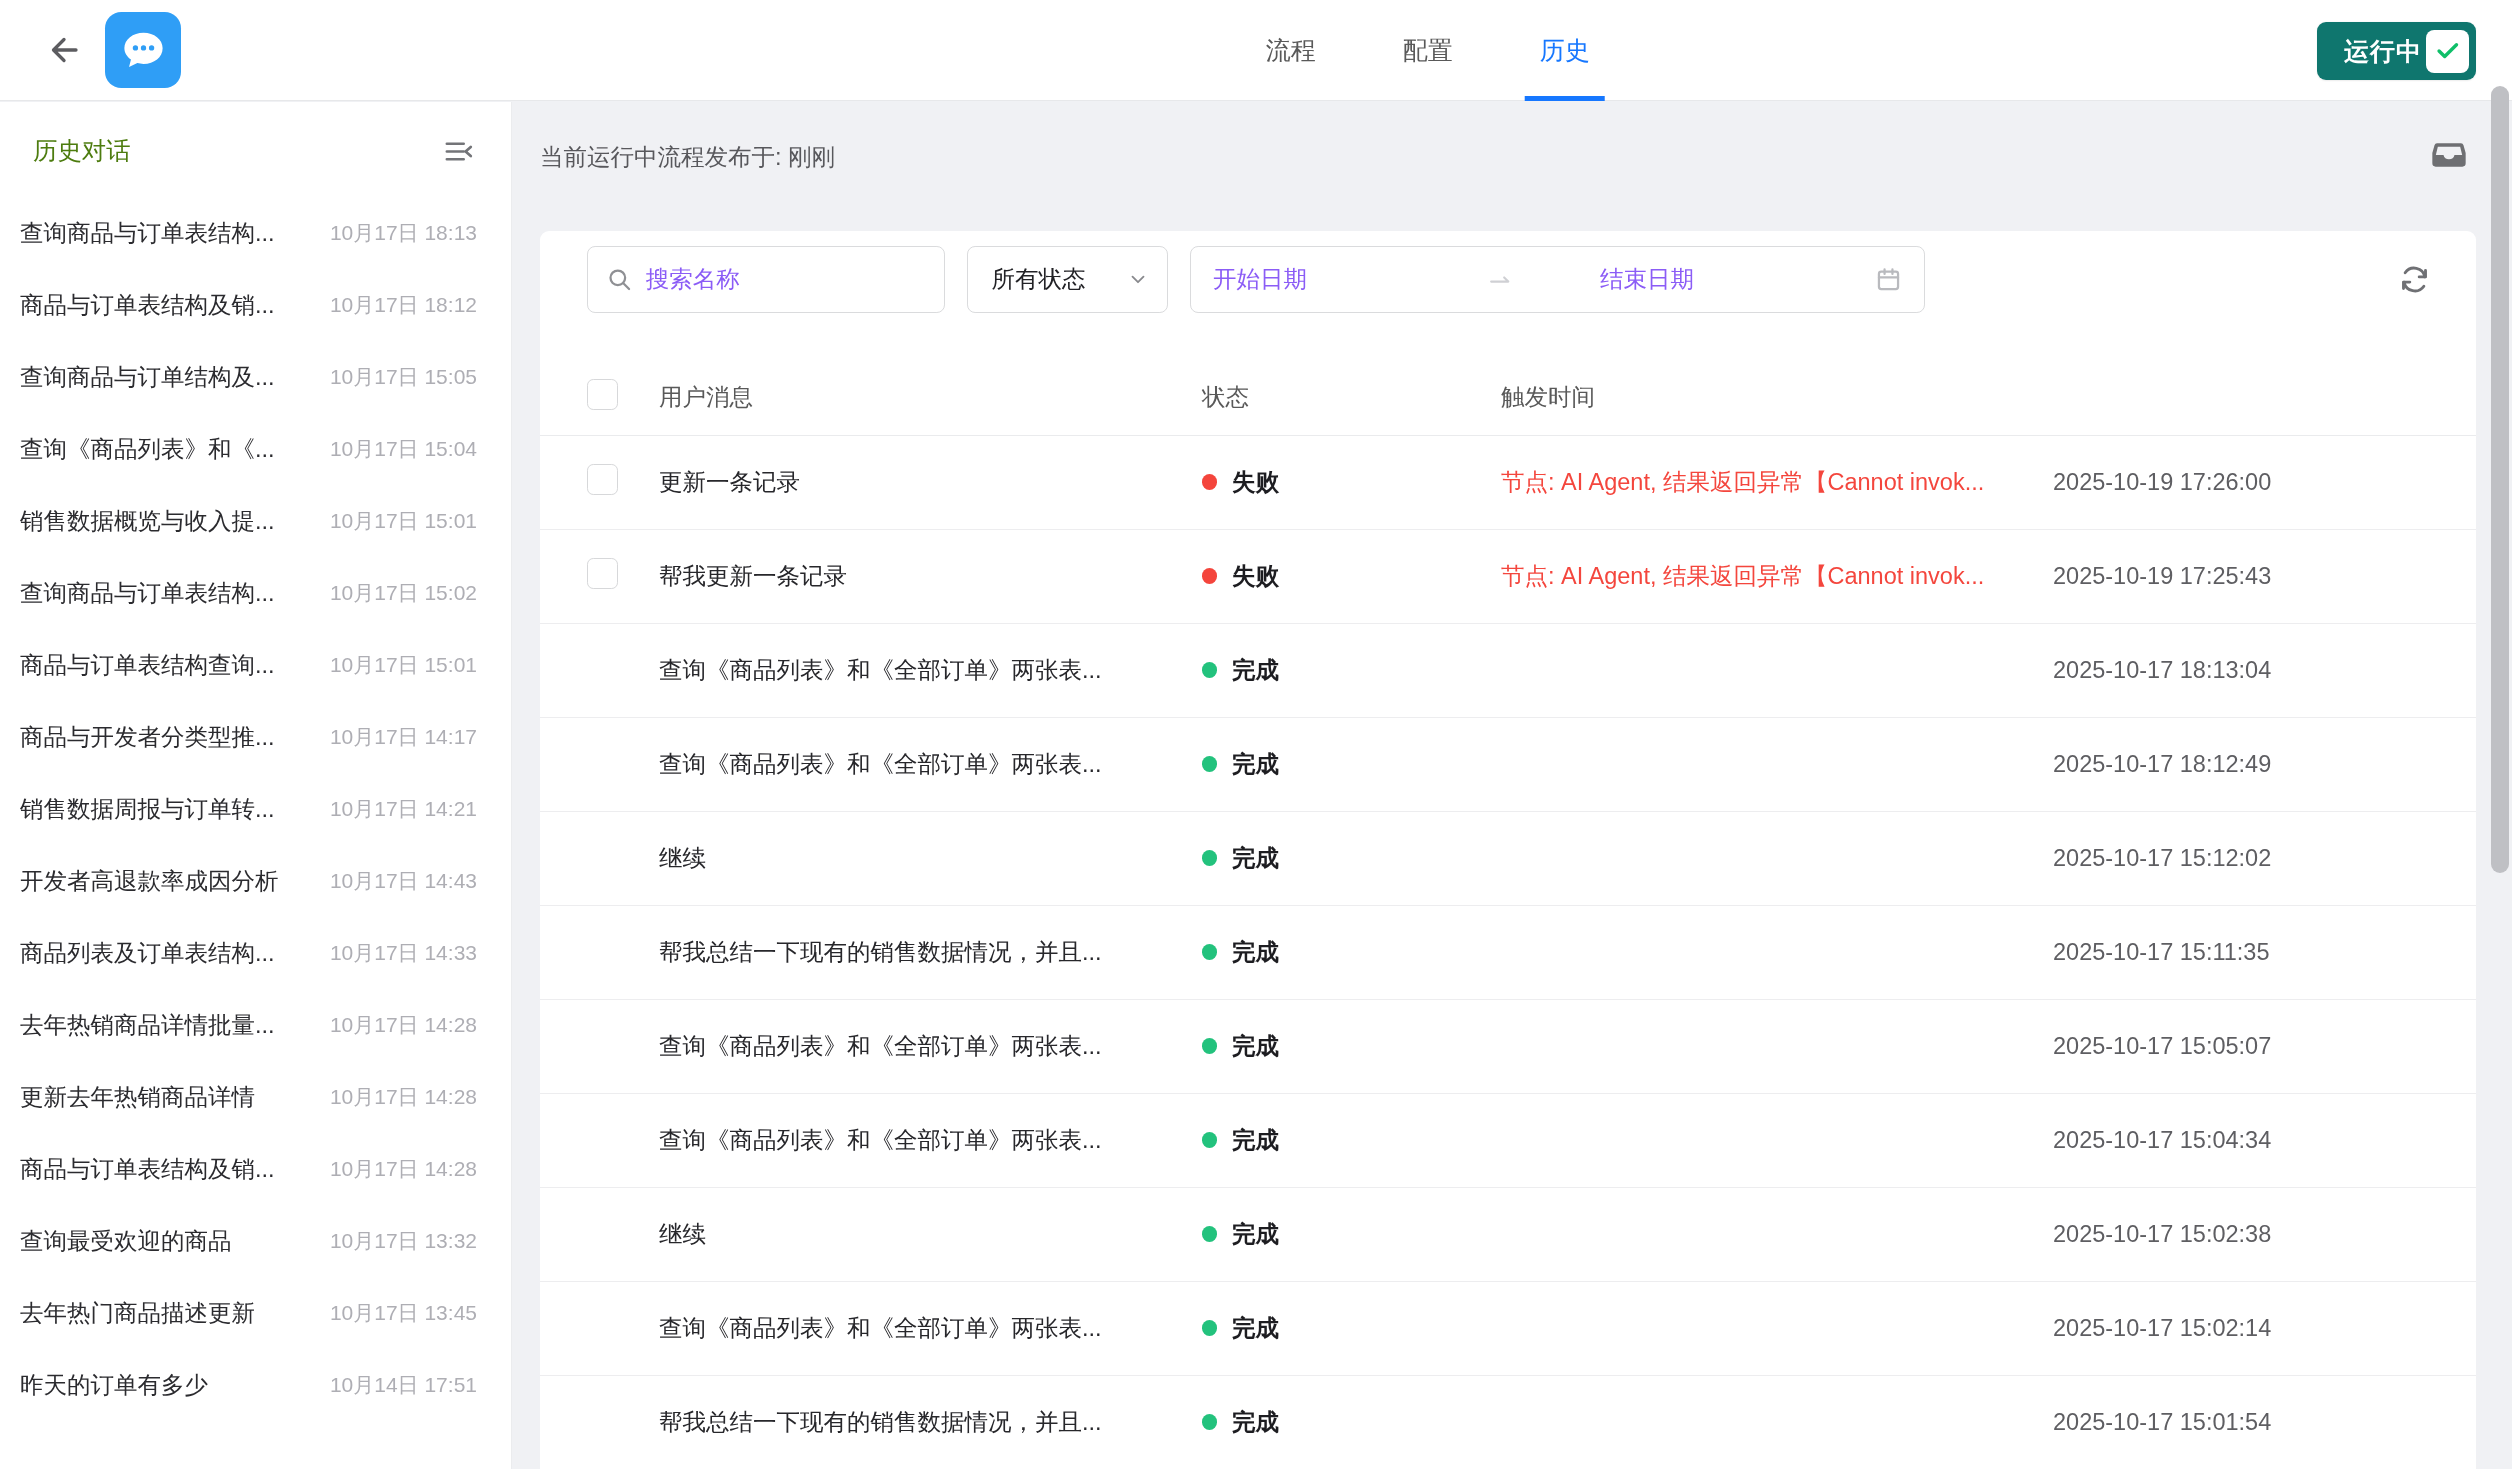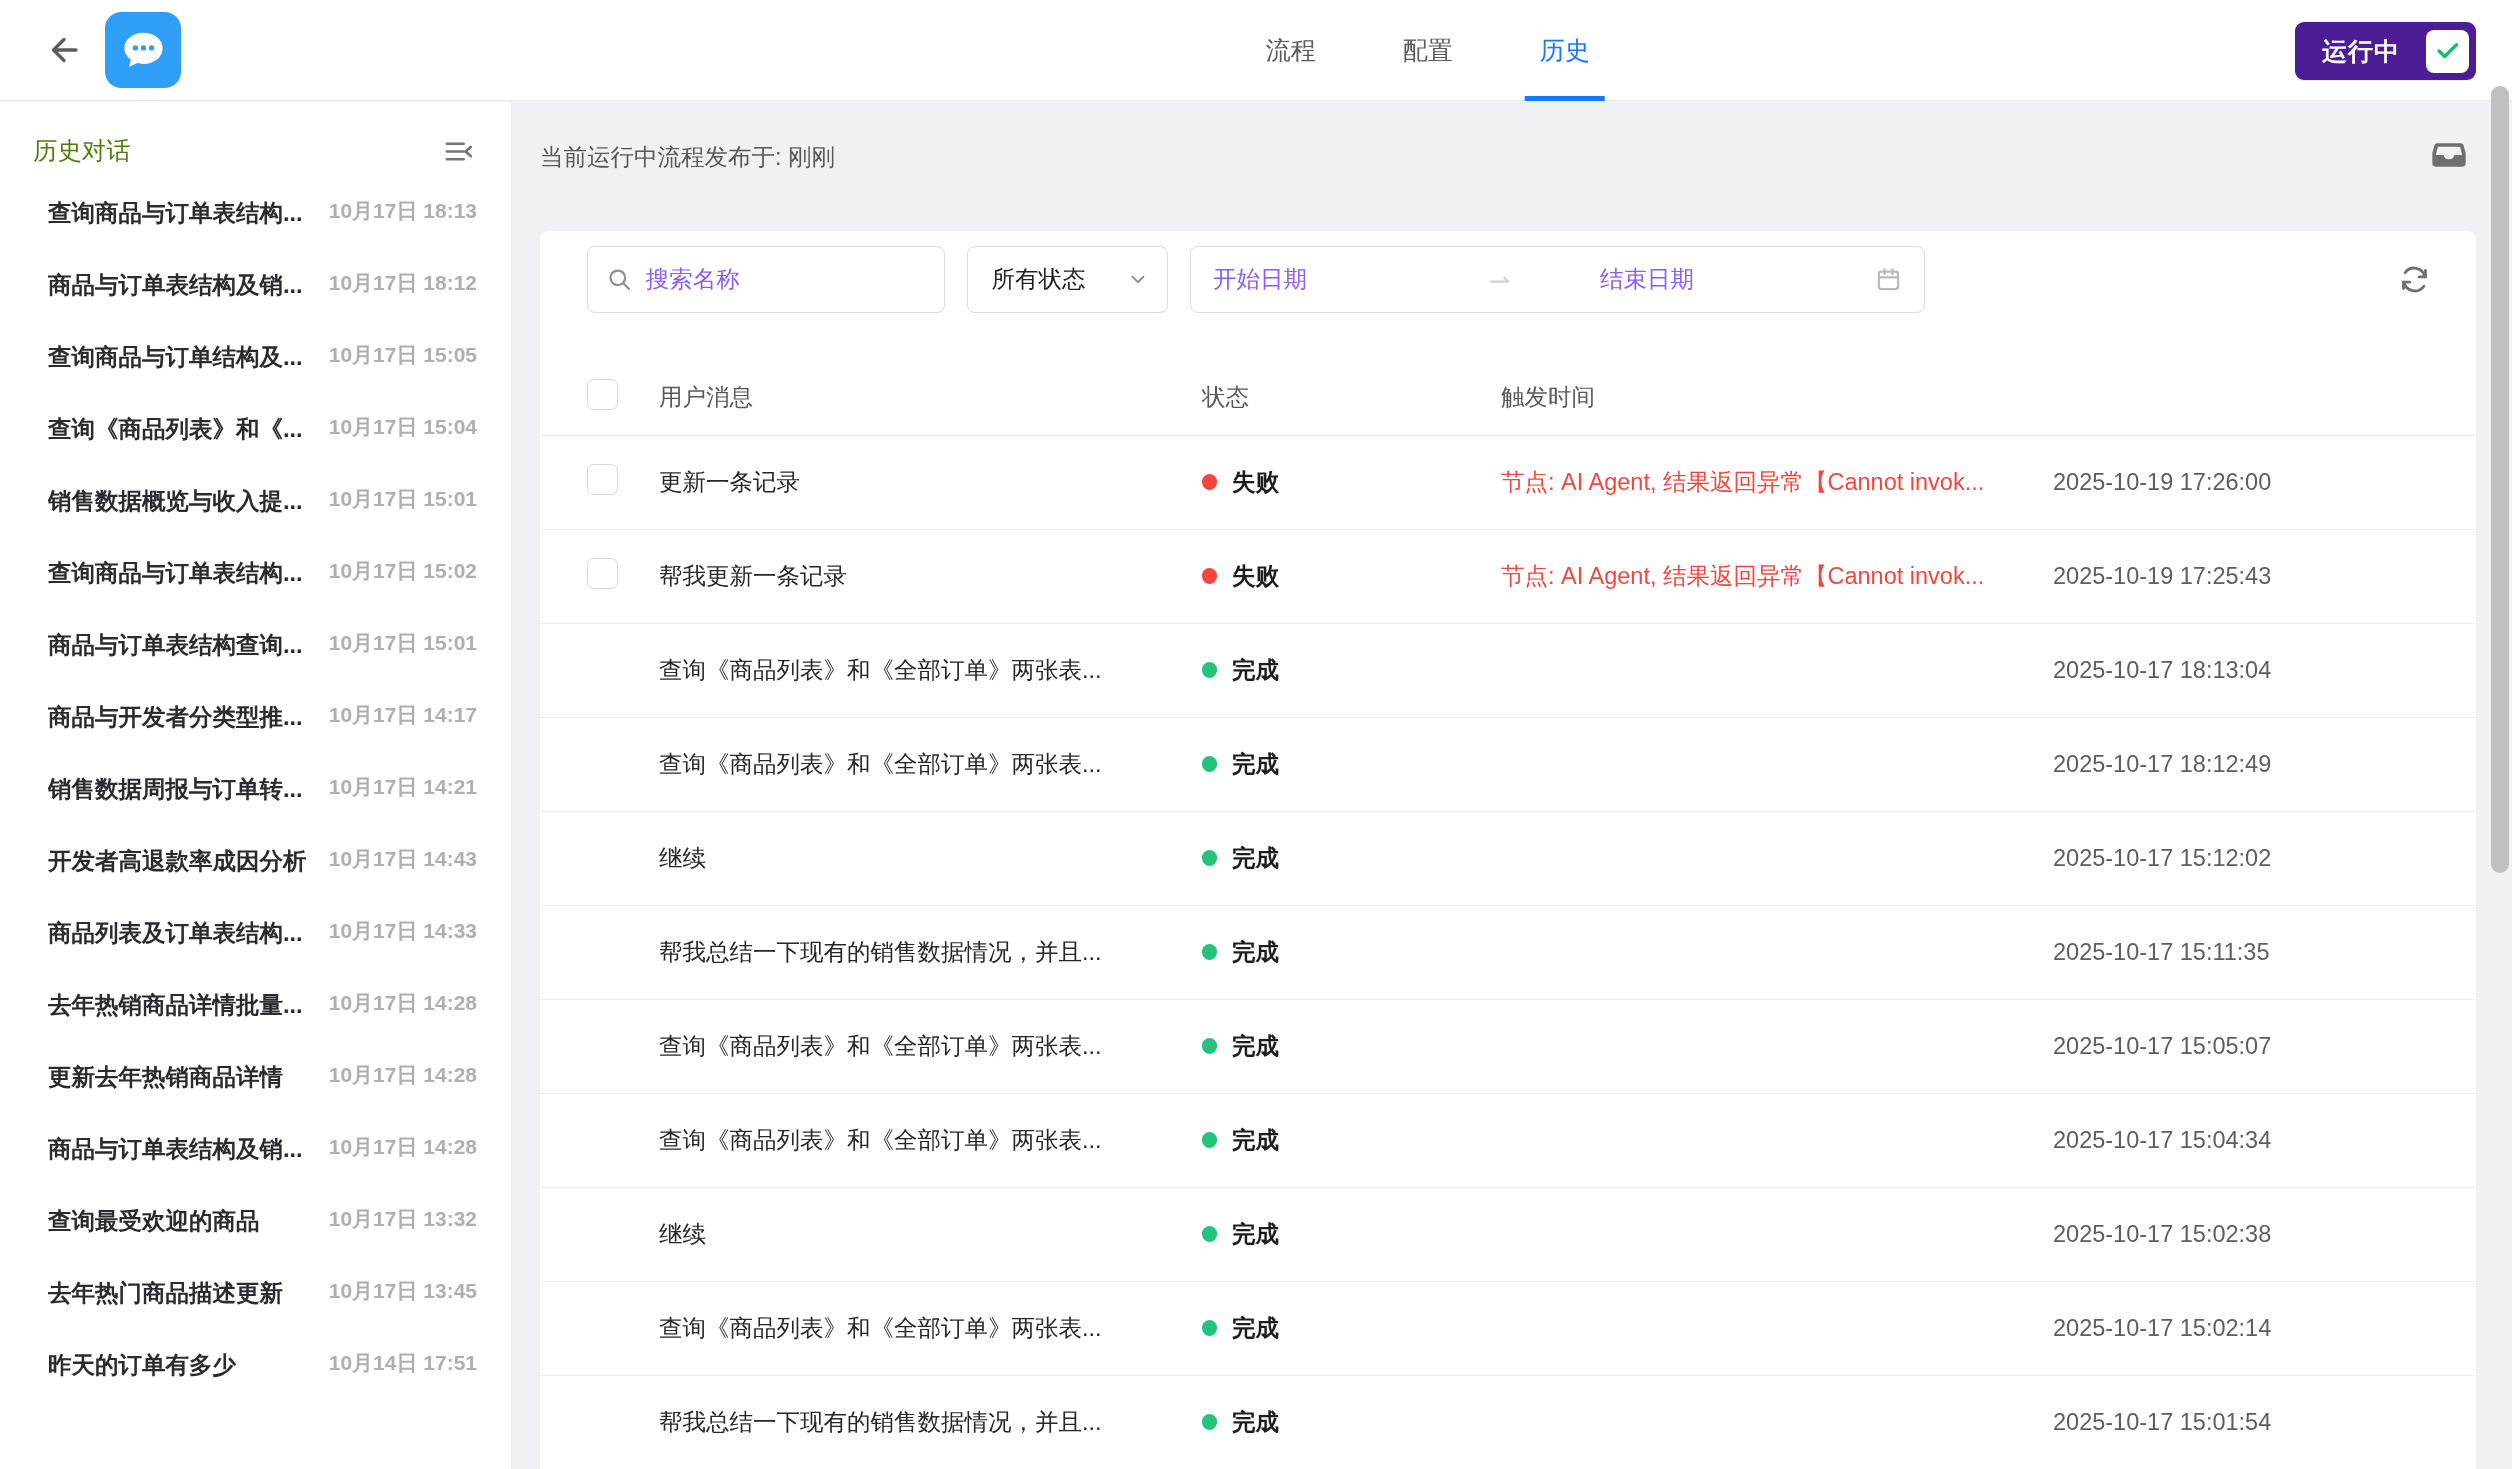--- a/index.html
+++ b/index.html
@@ -19,36 +19,36 @@
   .info-icon { width:31px; height:31px; border-radius:50%; background:#b4b5b9; color:#fff;
     font-size:20px; font-weight:700; display:flex; align-items:center; justify-content:center; font-style:italic; }
   .subtitle { margin-top:9px; font-size:22px; color:#8d8d91; display:flex; gap:7.2px; align-items:baseline; }
   .version-link { color:#55565a; border-bottom:1.8px dashed #b9b9bd; padding-bottom:1.8px; cursor:pointer; }
   .tabs { position:absolute; left:50%; top:0; transform:translateX(3%); height:101px;
     display:flex; align-items:center; gap:87px; }
   .tab { font-size:25px; color:#595959; height:101px; display:flex; align-items:center; position:relative; cursor:pointer; }
   .tab.active { color:#1677ff; }
   .tab.active::after { content:""; position:absolute; left:50%; transform:translateX(-50%);
     bottom:0; width:80px; height:5.4px; background:#1677ff; }
-  .run-btn { position:absolute; right:36px; top:22px; height:58px; background:#4c1d95; border-radius:9px;
-    display:flex; align-items:center; padding:0 7.2px 0 27px; gap:26px; cursor:pointer;
+  .run-btn { position:absolute; right:36px; top:22px; height:58px; background:#0f766e; border-radius:9px;
+    display:flex; align-items:center; padding:0 7.2px 0 27px; gap:4px; cursor:pointer;
     box-shadow:0 0.9px 1.8px rgba(0,0,0,.08); }
   .run-label { color:#fff; font-size:25px; font-weight:700; letter-spacing:0.9px; }
   .run-check { width:43px; height:43px; background:#fff; border-radius:8.1px;
     display:flex; align-items:center; justify-content:center; }
 
   
   .sidebar { position:absolute; top:102px; left:0; bottom:0; width:512px; background:#fff;
     border-right:0.9px solid #ebecee; padding-top:23.5px; }
   .sb-head { display:flex; align-items:center; justify-content:space-between; padding:0 33px; height:51px; }
   .sb-title { font-size:24.4px; color:#4d7c0f; }
   .collapse-btn { width:40px; height:40px; display:flex; align-items:center; justify-content:center; cursor:pointer; }
   .sb-list { margin-top:20px; }
-  .sb-item { height:72px; display:flex; align-items:flex-start; justify-content:space-between;
-    padding:0 34px 0 48px; cursor:pointer;font-weight:bold; }
+  .sb-item { height:72px; display:flex; align-items:center; justify-content:space-between;
+    padding:0 34px 0 20px; cursor:pointer; }
   .sb-item-title { font-size:23.5px; color:#2b2b2f; white-space:nowrap; overflow:hidden; max-width:308px; }
   .sb-item-time { font-size:21px; color:#aeaeb4; white-space:nowrap; }
 
   
   .main { position:absolute; top:102px; left:513px; right:0; bottom:0; background:#f0f1f4; overflow:hidden; }
   .notice-row { height:119px; display:flex; align-items:center; justify-content:space-between;
     padding:0 40px 0 27px; }
   .notice-text { font-size:23.5px; color:#58585c; margin-top:-9px; }
   .inbox-btn { width:47px; height:47px; display:flex; align-items:center; justify-content:center;
     cursor:pointer; margin-top:-12.7px; }

